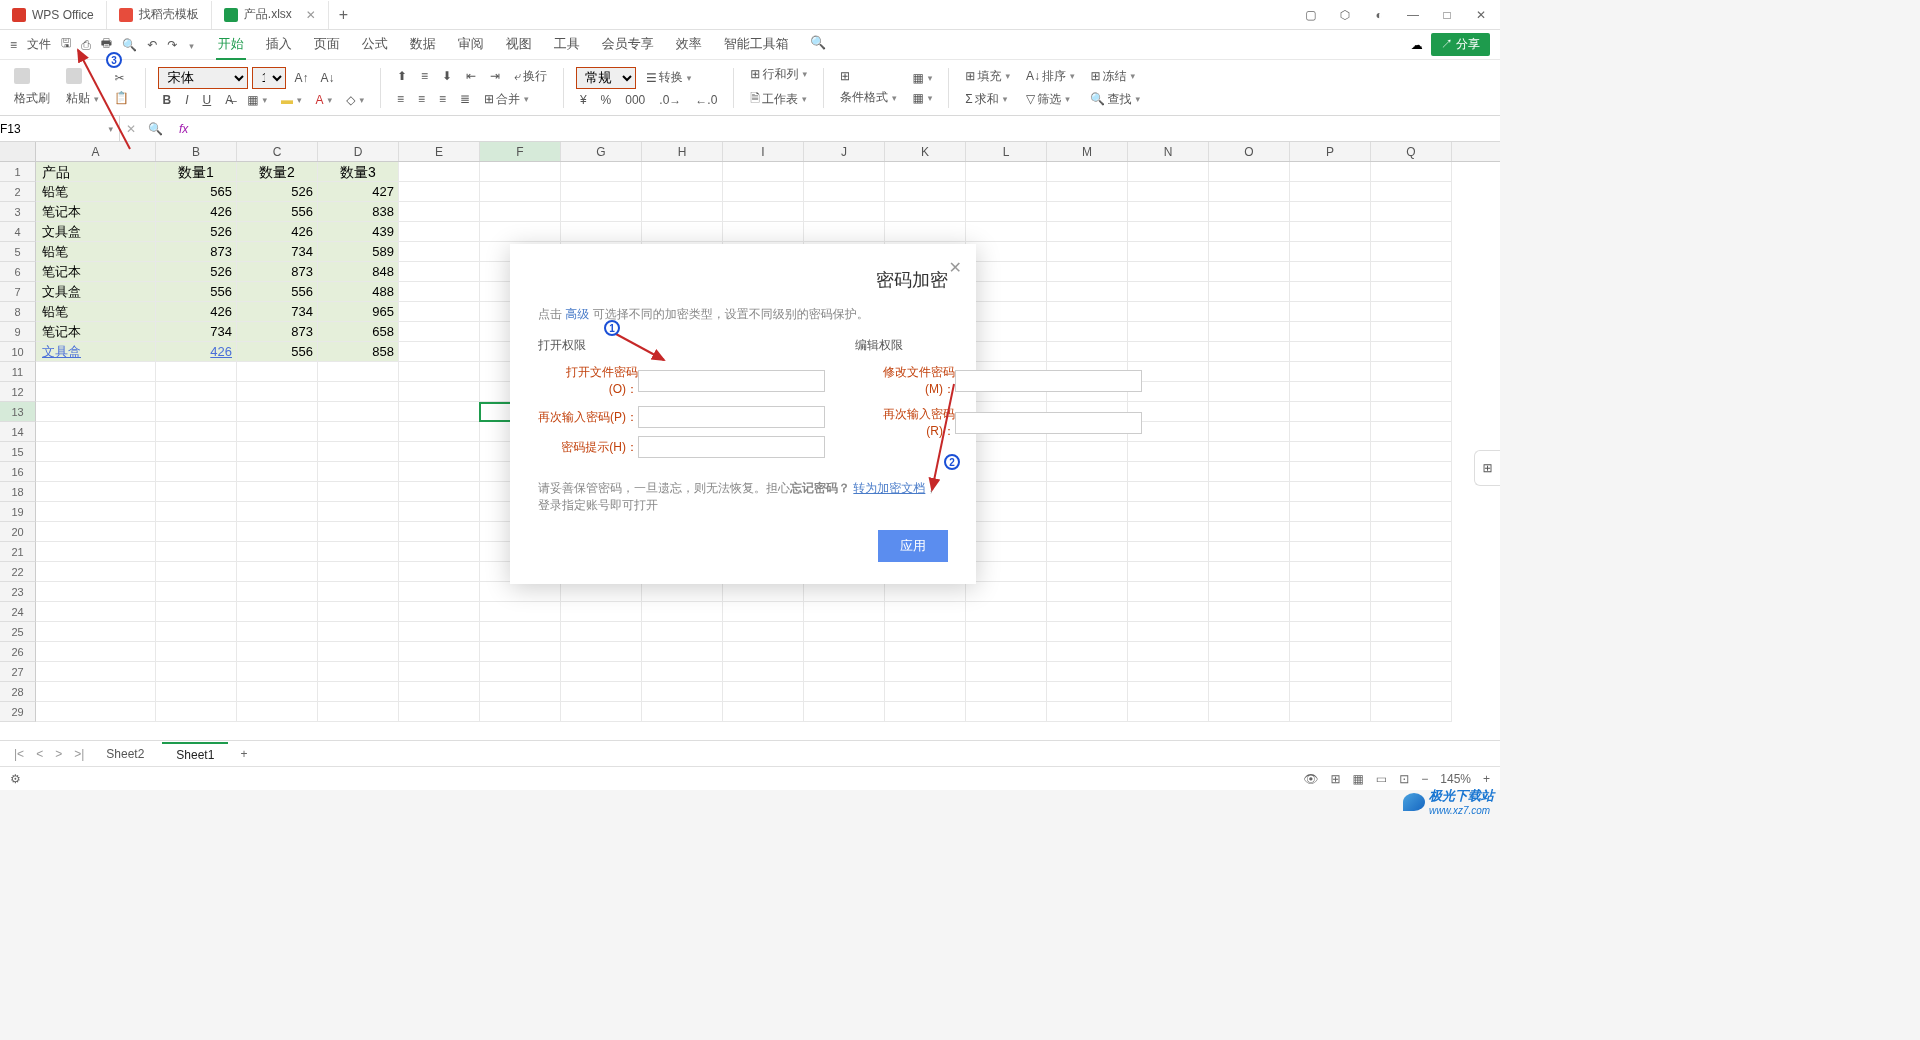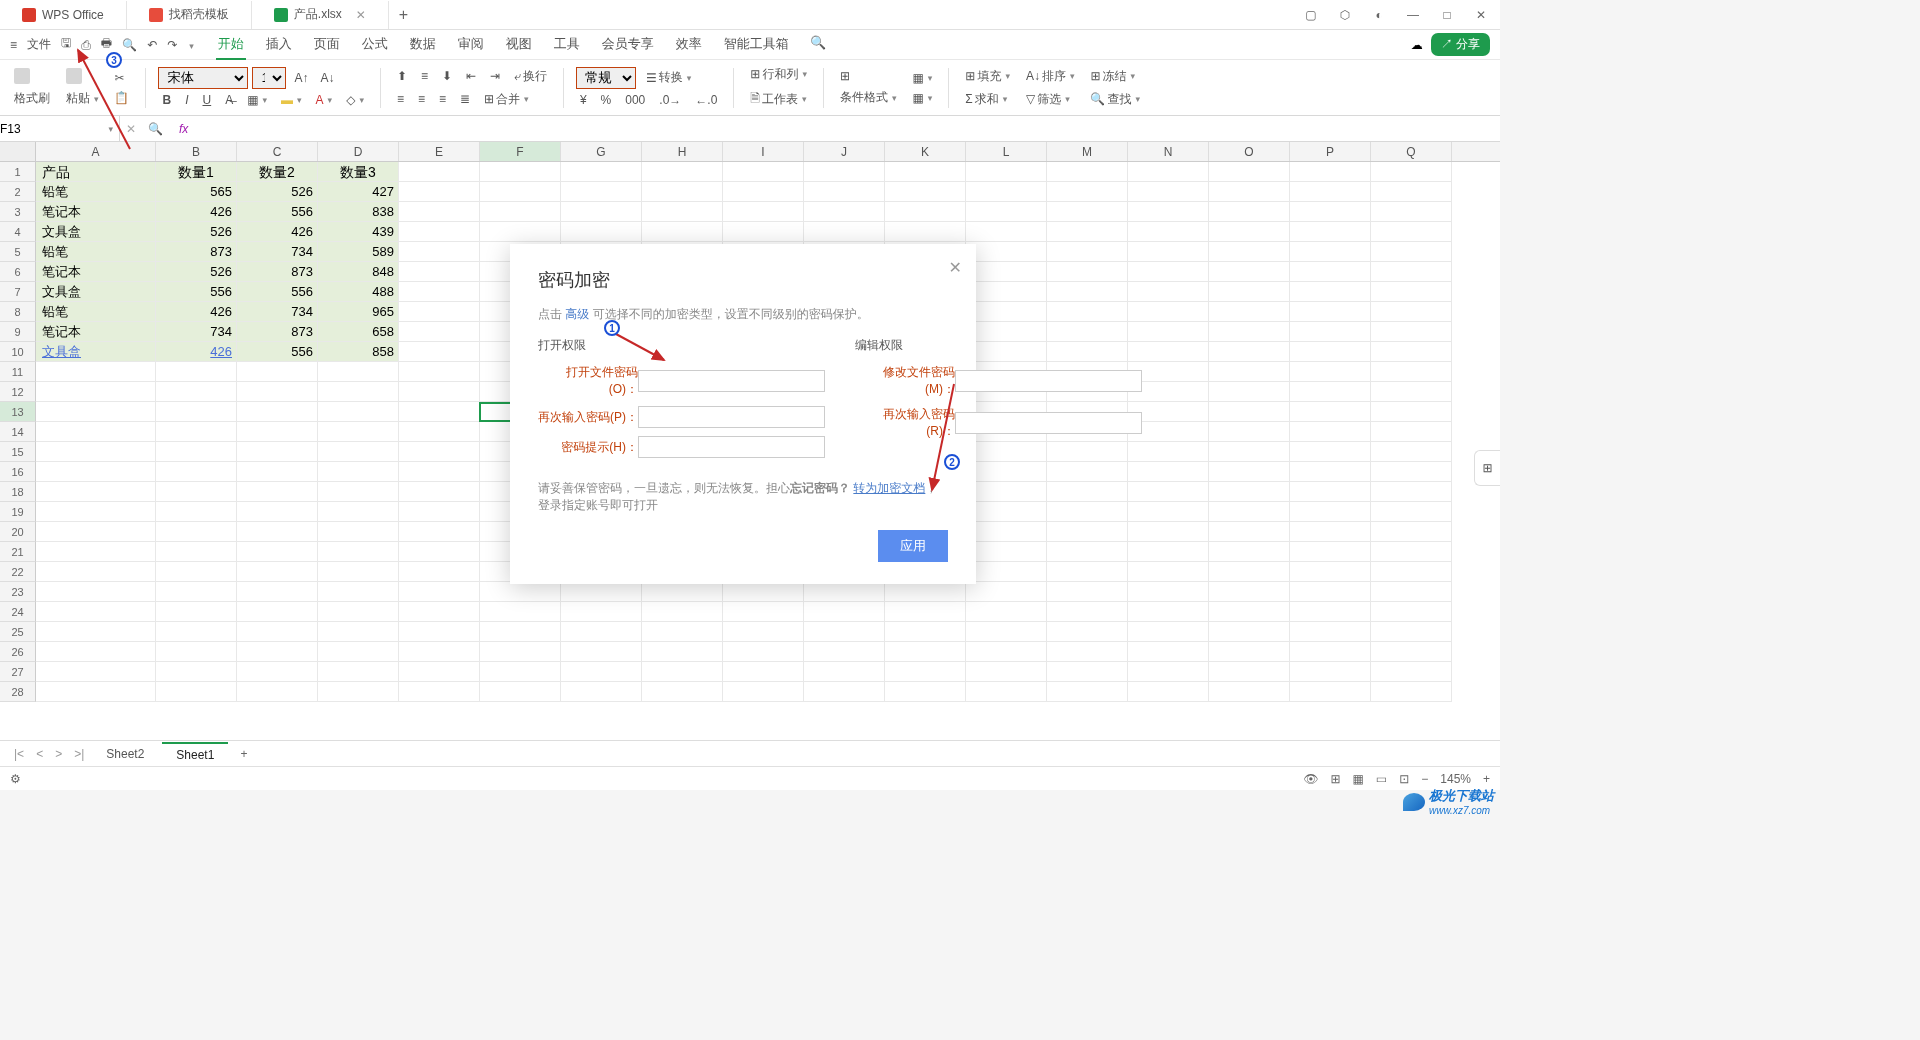--- a/index.html
+++ b/index.html
@@ -1,39 +1,39 @@
 <!DOCTYPE html>
 <html><head>
 <meta charset="utf-8">
 <style>
 * { margin: 0; padding: 0; box-sizing: border-box; font-family: "Microsoft YaHei", Arial, sans-serif; }
 body { background: #f5f5f5; width: 1500px; height: 820px; overflow: hidden; position: relative; font-size: 12px; }
 
 
 .title-bar { height: 30px; background: #fff; display: flex; align-items: center; border-bottom: 1px solid #e0e0e0; }
-.tab { height: 28px; padding: 0 22px; display: flex; align-items: center; gap: 6px; border-right: 1px solid #e5e5e5; font-size: 12px; color: #555; cursor: pointer; }
+.tab { height: 28px; padding: 0 12px; display: flex; align-items: center; gap: 6px; border-right: 1px solid #e5e5e5; font-size: 12px; color: #555; cursor: pointer; }
 .tab.active { background: #fff; }
 .tab .tab-icon { width: 14px; height: 14px; display: inline-block; }
 .wps-ico { background: #d93a2b; border-radius: 2px; }
 .tpl-ico { background: #e74c3c; border-radius: 2px; }
 .xls-ico { background: #1e9b4d; border-radius: 2px; }
 .tab-close { color: #999; margin-left: 8px; }
 .new-tab { padding: 0 10px; color: #666; font-size: 16px; }
 .title-right { margin-left: auto; display: flex; gap: 16px; padding-right: 10px; color: #666; }
 .title-right span { width: 18px; text-align: center; cursor: pointer; }
 
 
 .menu-bar { height: 30px; background: #fff; display: flex; align-items: center; padding: 0 10px; gap: 2px; border-bottom: 1px solid #e8e8e8; }
 .menu-left { display: flex; align-items: center; gap: 10px; color: #555; }
 .menu-left .mi { cursor: pointer; }
 .menu-tabs { display: flex; margin-left: 20px; gap: 18px; }
 .menu-tab { font-size: 13px; color: #555; cursor: pointer; padding: 5px 2px; }
 .menu-tab.active { color: #1e9b4d; border-bottom: 2px solid #1e9b4d; }
 .menu-right { margin-left: auto; display: flex; gap: 8px; align-items: center; }
-.share-btn { background: #1e9b4d; color: #fff; padding: 3px 10px; border-radius: 7px; font-size: 12px; }
+.share-btn { background: #1e9b4d; color: #fff; padding: 3px 10px; border-radius: 2px; font-size: 12px; }
 
 
 .ribbon { height: 56px; background: #fff; display: flex; align-items: center; padding: 0 10px; gap: 8px; border-bottom: 1px solid #d8d8d8; font-size: 12px; color: #555; }
 .rb-group { display: flex; flex-direction: column; gap: 2px; }
 .rb-btn { display: flex; align-items: center; gap: 2px; padding: 2px 4px; cursor: pointer; white-space: nowrap; }
 .rb-ico { width: 16px; height: 16px; display: inline-block; background: #999; border-radius: 2px; opacity: .4; }
 .rb-sep { width: 1px; height: 40px; background: #e0e0e0; margin: 0 4px; }
 .font-sel { border: 1px solid #c2410c; height: 22px; padding: 0 4px; }
 .font-name { width: 90px; }
 .font-size { width: 34px; }
@@ -71,21 +71,21 @@
 .sheet-tab { padding: 4px 14px; color: #555; cursor: pointer; }
 .sheet-tab.active { background: #fff; border-top: 2px solid #1e9b4d; color: #222; font-weight: 500; }
 .sheet-add { padding: 0 8px; color: #666; }
 
 
 .status-bar { height: 24px; background: #fff; border-top: 1px solid #e0e0e0; display: flex; align-items: center; padding: 0 10px; color: #666; font-size: 12px; }
 .status-right { margin-left: auto; display: flex; gap: 12px; align-items: center; }
 
 
 .dialog { position: absolute; left: 510px; top: 244px; width: 466px; background: #fff; box-shadow: 0 4px 24px rgba(0,0,0,.2); padding: 24px 28px 22px; z-index: 100; }
-.dlg-title { font-size: 18px; color: #333; margin-bottom: 14px; }
+.dlg-title { font-size: 18px; color: #333; margin-bottom: 14px; text-align: right; }
 .dlg-close { position: absolute; right: 14px; top: 14px; color: #999; cursor: pointer; font-size: 16px; }
 .dlg-hint { font-size: 12px; color: #888; margin-bottom: 14px; }
 .dlg-hint a { color: #4a7cc9; text-decoration: none; }
 .dlg-cols { display: flex; gap: 30px; }
 .dlg-col { flex: 1; }
 .dlg-col-title { font-size: 12px; color: #555; margin-bottom: 10px; }
 .dlg-field { display: flex; align-items: center; margin-bottom: 8px; font-size: 12px; }
 .dlg-field label { width: 100px; color: #c2410c; text-align: right; }
 .dlg-field input { flex: 1; height: 22px; border: 1px solid #ccc; padding: 0 4px; }
 .dlg-footer-hint { font-size: 12px; color: #888; margin-top: 14px; }
@@ -816,20 +816,40 @@
         <div class="cell"></div>
         <div class="cell"></div>
         <div class="cell"></div>
         <div class="cell"></div>
         <div class="cell"></div>
         <div class="cell"></div>
         <div class="cell"></div>
       </div>
       <div class="row">
         <div class="rh">28</div>
+        <div class="cell a"></div>
+        <div class="cell"></div>
+        <div class="cell"></div>
+        <div class="cell"></div>
+        <div class="cell"></div>
+        <div class="cell"></div>
+        <div class="cell"></div>
+        <div class="cell"></div>
+        <div class="cell"></div>
+        <div class="cell"></div>
+        <div class="cell"></div>
+        <div class="cell"></div>
+        <div class="cell"></div>
+        <div class="cell"></div>
+        <div class="cell"></div>
+        <div class="cell"></div>
+        <div class="cell"></div>
+      </div>
+      <div class="row">
+        <div class="rh">29</div>
         <div class="cell a"></div>
         <div class="cell"></div>
         <div class="cell"></div>
         <div class="cell"></div>
         <div class="cell"></div>
         <div class="cell"></div>
         <div class="cell"></div>
         <div class="cell"></div>
         <div class="cell"></div>
         <div class="cell"></div>

